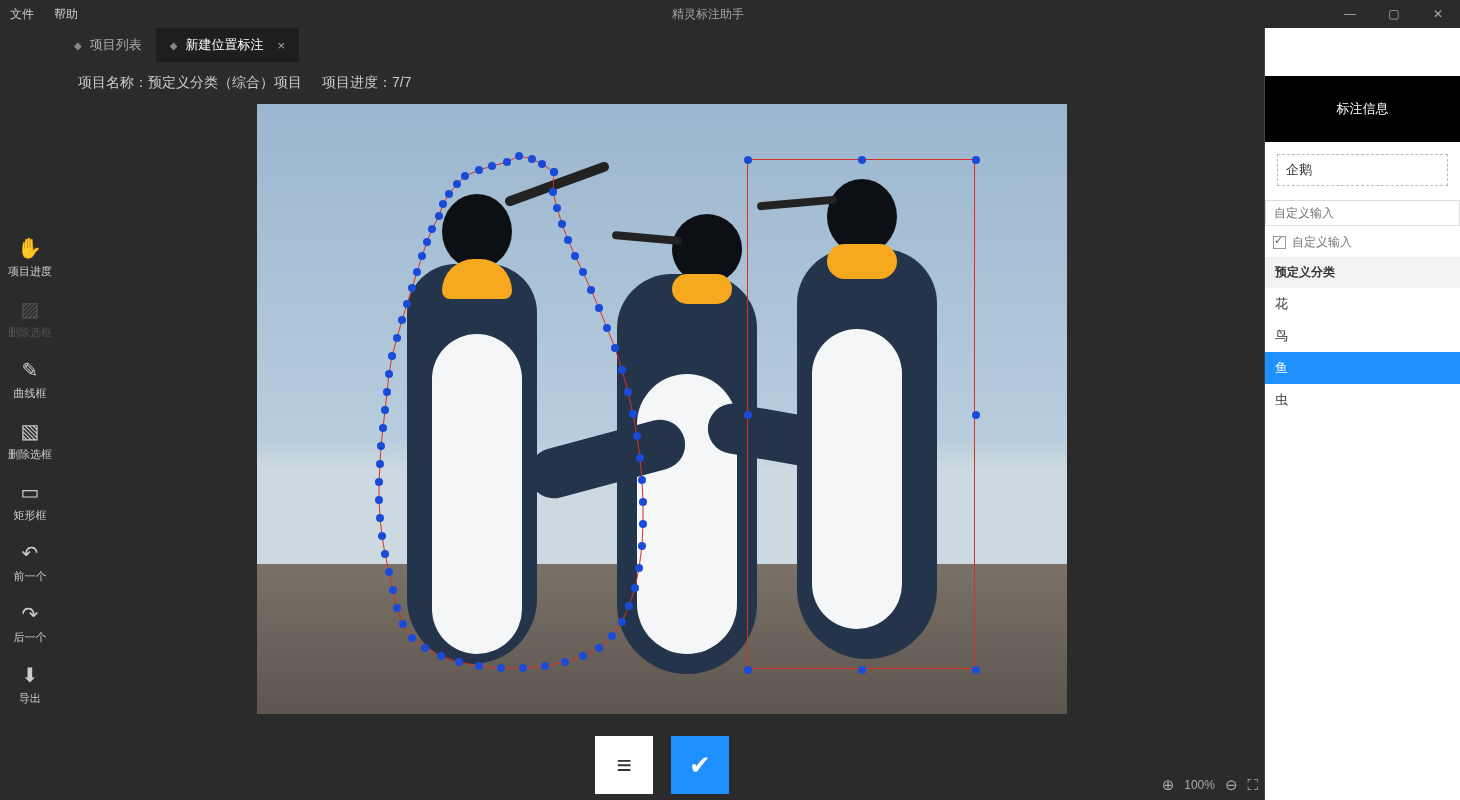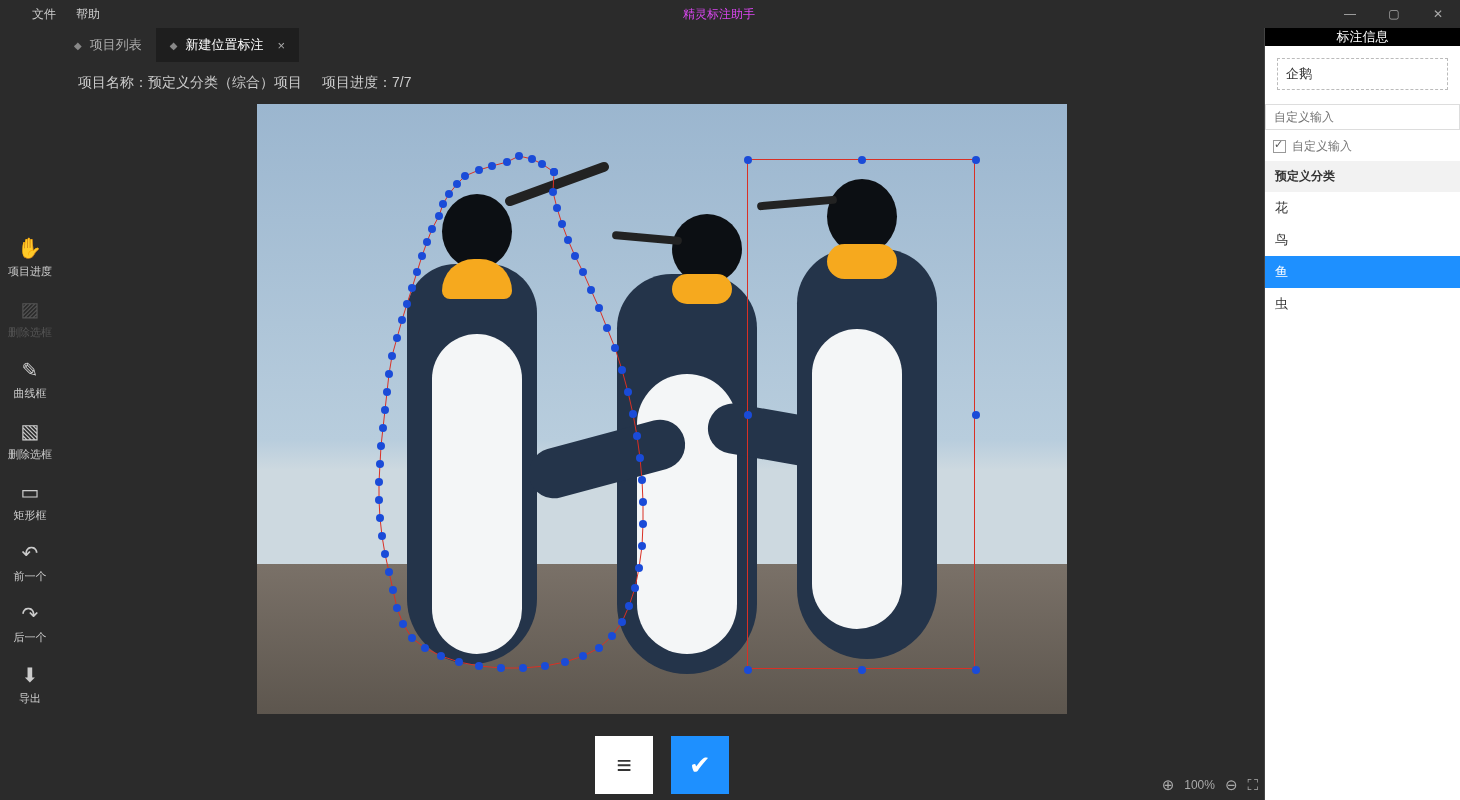--- a/index.html
+++ b/index.html
@@ -1,20 +1,20 @@
 <!DOCTYPE html>
 <html><head>
 <meta charset="utf-8">
 <style>
 * { margin: 0; padding: 0; box-sizing: border-box; font-family: "Microsoft YaHei", sans-serif; }
 body { background: #2b2b2b; color: #ccc; width: 1460px; height: 800px; overflow: hidden; display:flex; flex-direction:column; }
-.titlebar { height: 28px; background: #2b2b2b; display:flex; align-items:center; font-size:12px;padding-left:22px; }
+.titlebar { height: 28px; background: #2b2b2b; display:flex; align-items:center; font-size:12px; }
 .titlebar .menus { display:flex; }
 .titlebar .menus div { padding: 0 10px; cursor:pointer; }
-.titlebar .app-title { flex:1; text-align:center; color:#d946ef; }
+.titlebar .app-title { flex:1; text-align:center; color:#a3a3a3; }
 .titlebar .win-controls { display:flex; }
 .titlebar .win-controls div { width:44px; text-align:center; cursor:pointer; color:#aaa; }
 .body-row { flex:1; display:flex; min-height:0; }
 .left-toolbar { width:60px; background:#2b2b2b; display:flex; flex-direction:column; align-items:center; padding-top:200px; }
 .tool { width:60px; display:flex; flex-direction:column; align-items:center; color:#ccc; font-size:11px; padding:8px 0 10px 0; cursor:pointer; }
 .tool.disabled { color:#555; }
 .tool .icon { font-size:20px; margin-bottom:4px; }
 .main-area { flex:1; display:flex; flex-direction:column; background:#2b2b2b; min-width:0; }
 .tabs { height:34px; display:flex; align-items:stretch; background:#2b2b2b; }
 .tab { display:flex; align-items:center; padding:0 14px; font-size:13px; color:#aaa; cursor:pointer; gap:8px; }
@@ -33,21 +33,21 @@
 .p-orange { position:absolute; background:#f6a91e; }
 .p-beak { position:absolute; background:#222; }
 .rect-anno { position:absolute; border:1px solid #d93025; }
 .handle { position:absolute; width:8px; height:8px; background:#1a4bd8; border-radius:50%; transform:translate(-50%,-50%); }
 .poly-anno { position:absolute; inset:0; pointer-events:none; }
 .bottom-buttons { position:absolute; left:50%; transform:translateX(-50%); bottom:6px; display:flex; gap:18px; }
 .big-btn { width:58px; height:58px; display:flex; align-items:center; justify-content:center; font-size:26px; cursor:pointer; }
 .big-btn.menu { background:#fff; color:#333; }
 .big-btn.confirm { background:#1e90ff; color:#fff; }
 .right-panel { width:196px; background:#fff; color:#333; display:flex; flex-direction:column; font-size:13px; border-left:1px solid #444; }
-.panel-head { background:#000; color:#fff; text-align:center; padding:0 0; font-size:13px; }
+.panel-head { background:#000; color:#fff; text-align:center; padding:24px 0; font-size:13px;margin-top:48px; }
 .dashed-box { border:1px dashed #bbb; padding:6px 8px; margin:12px; }
 .custom-input { width:100%; border:1px solid #ddd; padding:5px 8px; font-size:12px; color:#999; margin:2px 0; }
 .checkbox-row { display:flex; align-items:center; gap:6px; padding:6px 8px; font-size:12px; color:#777; }
 .checkbox-row .cb { width:13px; height:13px; border:1px solid #999; display:inline-block; position:relative; }
 .checkbox-row .cb::after { content:"✓"; position:absolute; top:-3px; left:0; font-size:11px; color:#555; }
 .predef-head { background:#f2f2f2; padding:7px 10px; font-weight:bold; font-size:12px; }
 .cat-item { padding:7px 10px; cursor:pointer; }
 .cat-item.selected { background:#1e90ff; color:#fff; }
 .status-bar { position:absolute; right:6px; bottom:6px; display:flex; align-items:center; gap:10px; color:#aaa; font-size:12px; }
 .status-bar .sb-icon { cursor:pointer; font-size:15px; }

